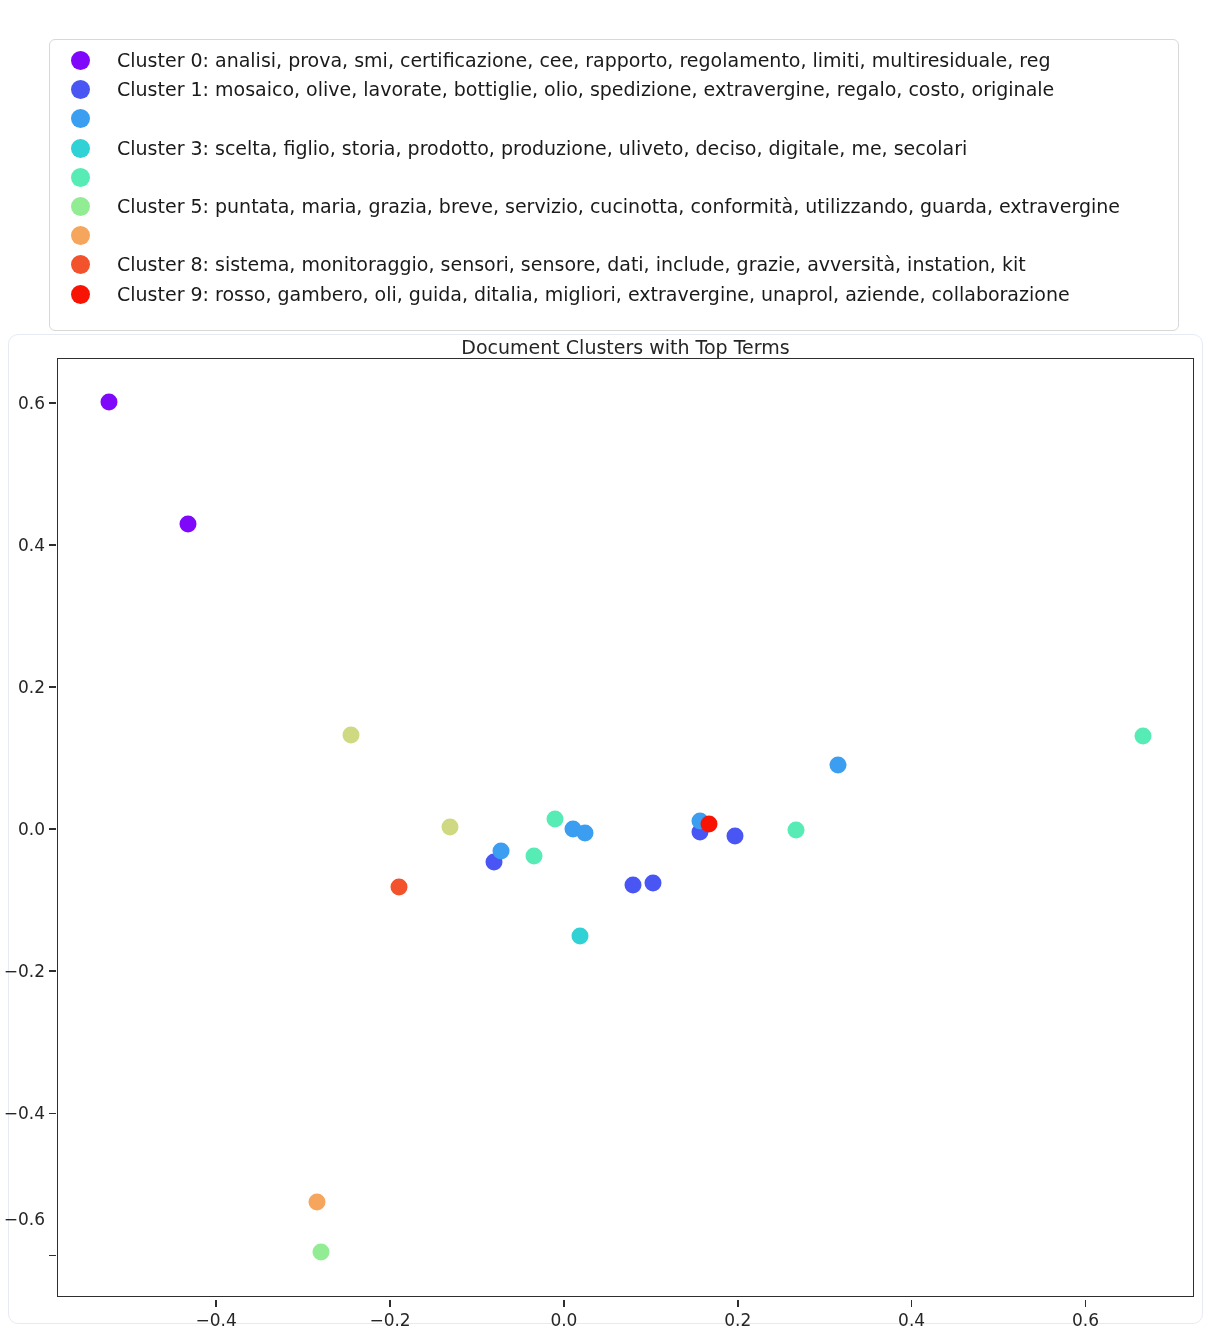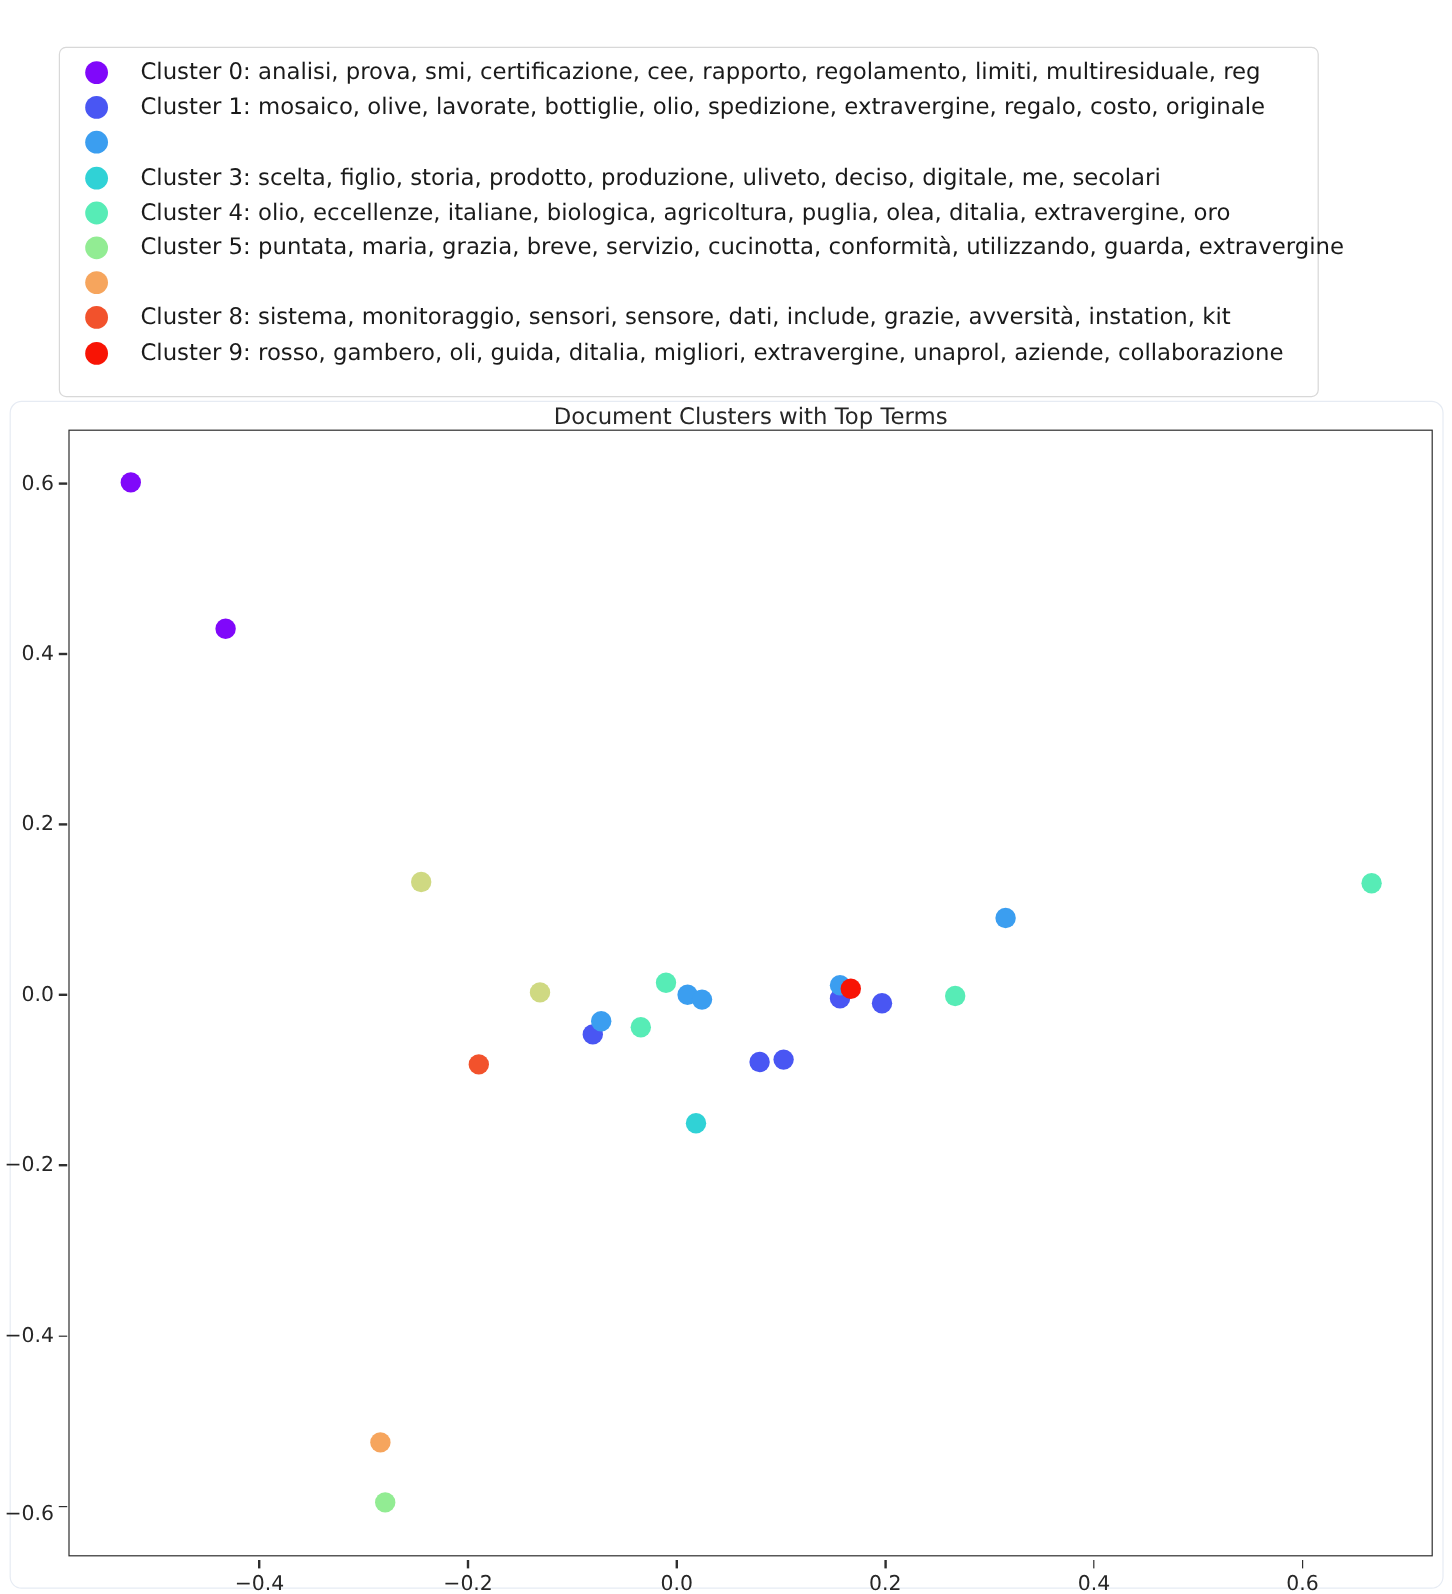--- a/index.html
+++ b/index.html
@@ -4,21 +4,21 @@
 <style>
   html,body{margin:0;padding:0;background:#ffffff;}
   body{width:1210px;height:1328px;position:relative;overflow:hidden;
        font-family:"DejaVu Sans","Liberation Sans",sans-serif;color:#1a1a1a;}
 
   
   .figure-card{position:absolute;left:8px;top:334px;width:1193px;height:988px;
        border:1.5px solid #e6ebf3;border-radius:10px;}
 
   
-  .legend{position:absolute;left:49px;top:39px;width:1050px;height:292px;
+  .legend{position:absolute;left:49px;top:39px;width:1130px;height:292px;
        background:#ffffff;border:1.5px solid #d8d8d8;border-radius:6px;
        box-sizing:border-box;padding:6px 0;z-index:5;}
   .legend-item{height:29.2px;display:flex;align-items:center;}
   .legend-swatch{width:19px;height:19px;border-radius:50%;margin-left:21px;flex:0 0 19px;}
   .legend-label{margin-left:27px;font-size:19px;line-height:19px;color:#1a1a1a;white-space:nowrap;}
 
   
   .plot-title{position:absolute;left:57px;top:336px;width:1137px;text-align:center;
        font-size:19px;color:#262626;}
 
@@ -50,21 +50,20 @@
     </div>
     <div class="legend-item">
       <span class="legend-swatch" style="background: rgb(59, 158, 240);"></span>
     </div>
     <div class="legend-item">
       <span class="legend-swatch" style="background: rgb(48, 210, 214);"></span>
       <span class="legend-label">Cluster 3: scelta, figlio, storia, prodotto, produzione, uliveto, deciso, digitale, me, secolari</span>
     </div>
     <div class="legend-item">
       <span class="legend-swatch" style="background: rgb(87, 236, 182);"></span>
-      <span class="legend-label">Cluster 4: olio, eccellenze, italiane, biologica, agricoltura, puglia, olea, ditalia, extravergine, oro</span>
     </div>
     <div class="legend-item">
       <span class="legend-swatch" style="background: rgb(146, 236, 147);"></span>
       <span class="legend-label">Cluster 5: puntata, maria, grazia, breve, servizio, cucinotta, conformità, utilizzando, guarda, extravergine</span>
     </div>
     <div class="legend-item">
       <span class="legend-swatch" style="background: rgb(246, 165, 93);"></span>
     </div>
     <div class="legend-item">
       <span class="legend-swatch" style="background: rgb(242, 82, 44);"></span>
@@ -97,21 +96,21 @@
     <div class="tick-label tick-label-y" style="left: -13px; top: 186.095px;">0.4</div>
     <div class="tick tick-y" style="left: -8.6px; top: 327.353px;"></div>
     <div class="tick-label tick-label-y" style="left: -13px; top: 328.153px;">0.2</div>
     <div class="tick tick-y" style="left: -8.6px; top: 469.41px;"></div>
     <div class="tick-label tick-label-y" style="left: -13px; top: 470.21px;">0.0</div>
     <div class="tick tick-y" style="left: -8.6px; top: 611.468px;"></div>
     <div class="tick-label tick-label-y" style="left: -13px; top: 612.268px;">−0.2</div>
     <div class="tick tick-y" style="left: -8.6px; top: 753.525px;"></div>
     <div class="tick-label tick-label-y" style="left: -13px; top: 754.325px;">−0.4</div>
     <div class="tick tick-y" style="left: -8.6px; top: 895.583px;"></div>
-    <div class="tick-label tick-label-y" style="left: -13px; top: 903px;">−0.6</div>
+    <div class="tick-label tick-label-y" style="left: -13px; top: 860px;">−0.6</div>
     <div class="dot" style="left: 51.2867px; top: 43.3275px; background: rgb(128, 8, 250);"></div>
     <div class="dot" style="left: 129.521px; top: 165.497px; background: rgb(128, 8, 250);"></div>
     <div class="dot" style="left: 436.372px; top: 502.884px; background: rgb(73, 86, 243);"></div>
     <div class="dot" style="left: 575.454px; top: 526.323px; background: rgb(73, 86, 243);"></div>
     <div class="dot" style="left: 594.578px; top: 524.192px; background: rgb(73, 86, 243);"></div>
     <div class="dot" style="left: 641.518px; top: 473.051px; background: rgb(73, 86, 243);"></div>
     <div class="dot" style="left: 677.158px; top: 477.313px; background: rgb(73, 86, 243);"></div>
     <div class="dot" style="left: 443.326px; top: 491.519px; background: rgb(59, 158, 240);"></div>
     <div class="dot" style="left: 515.475px; top: 470.21px; background: rgb(59, 158, 240);"></div>
     <div class="dot" style="left: 526.775px; top: 474.472px; background: rgb(59, 158, 240);"></div>

